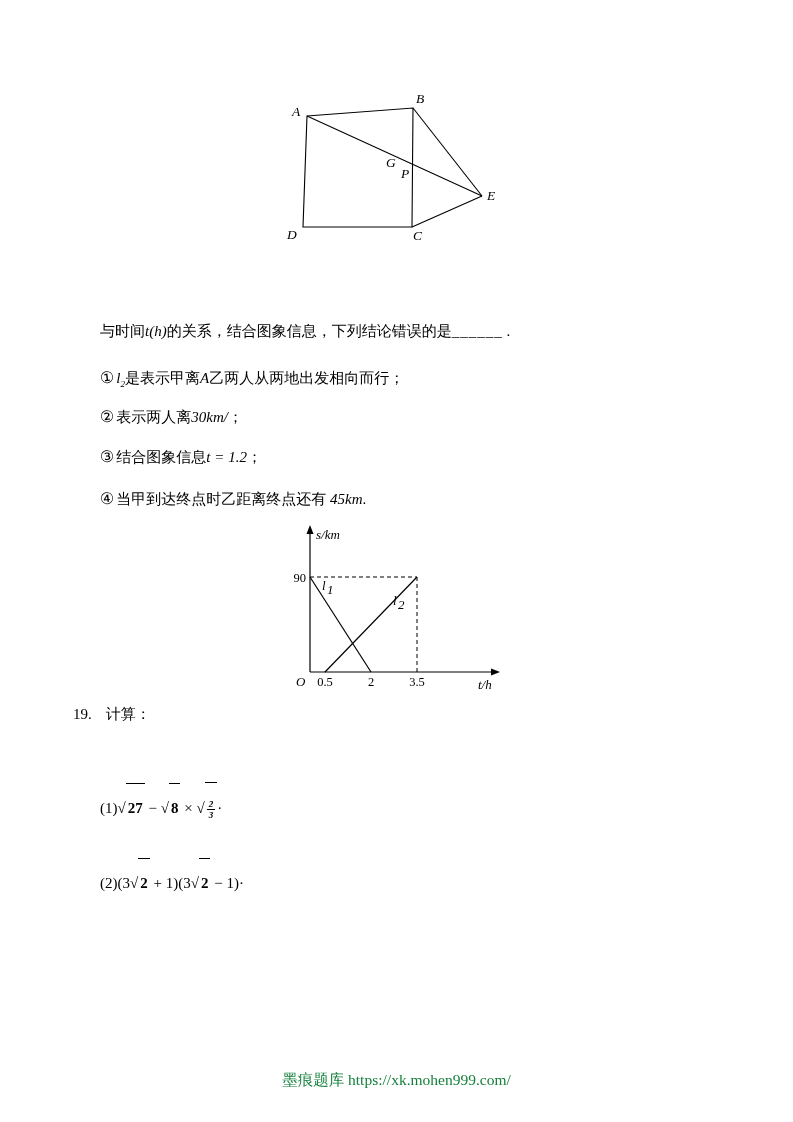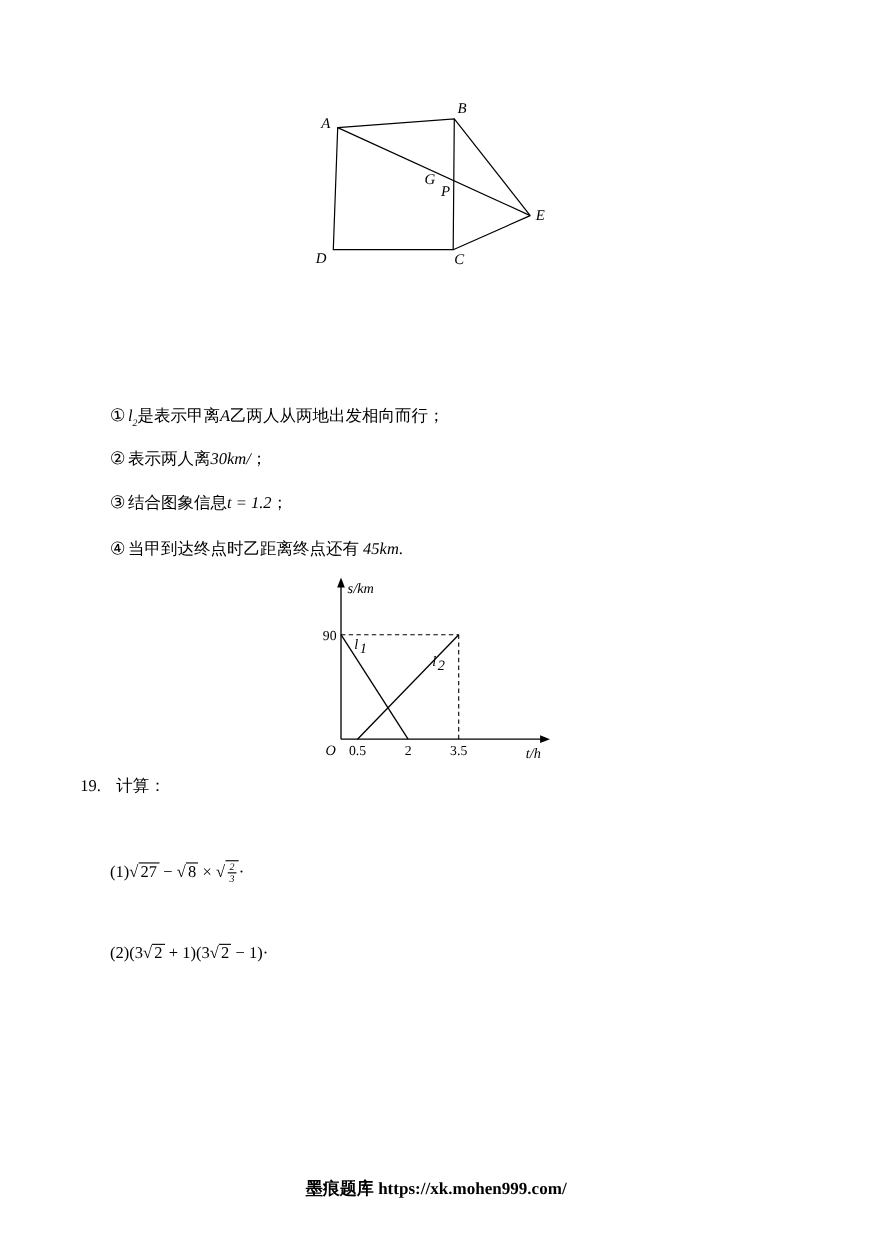--- a/index.html
+++ b/index.html
@@ -14,28 +14,28 @@
   }
   .abs{position:absolute;white-space:nowrap;}
   .mi{font-style:italic;}
   .qnum{display:inline-block;margin-right:14px;}
   sub{font-size:9px;line-height:0;}
   .mark{display:inline-block;font-size:16px;margin-right:2px;transform:rotate(-6deg);}
   .blank{letter-spacing:1px;}
   
   .sqrt{display:inline-block;white-space:nowrap;}
   .rad{font-style:normal;}
-  .ovl{border-top:1px solid #000;padding:0 2px;display:inline-block;}
+  .ovl{border-top:1px solid #000;padding:16px 2px;display:inline-block;font-weight:bold;}
   .frac{display:inline-flex;flex-direction:column;align-items:center;vertical-align:middle;font-size:9px;line-height:1.15;font-style:italic;}
   .fn{border-bottom:1px solid #000;padding:0 2px;}
   
   .figtext{font-family:"Liberation Serif","DejaVu Serif",serif;font-style:italic;font-size:13.5px;fill:#000;}
   .gtick{font-family:"Liberation Serif","DejaVu Serif",serif;font-style:normal;font-size:12.5px;fill:#000;}
   .gaxis{font-family:"Liberation Serif","DejaVu Serif",serif;font-style:italic;font-size:13px;fill:#000;}
-  .footer{position:absolute;left:0;right:0;top:1070px;text-align:center;font-size:15.5px;color:#000000;font-weight:bold;}
+  .footer{position:absolute;left:0;right:0;top:1070px;text-align:center;font-size:15.5px;color:#15803d;}
 </style>
 </head>
 <body>
 
 <div class="page">
 
   <svg class="abs" style="left:270px;top:88px;" width="240" height="165">
     <g stroke="#000" stroke-width="1.1" fill="none">
       <polygon points="37,28 143,20 142,139 33,139"></polygon>
       <line x1="37" y1="28" x2="212" y2="108"></line>
@@ -47,20 +47,23 @@
       <text class="figtext" x="146" y="15">B</text>
       <text class="figtext" x="116" y="79">G</text>
       <text class="figtext" x="131" y="90">P</text>
       <text class="figtext" x="217" y="112">E</text>
       <text class="figtext" x="17" y="151">D</text>
       <text class="figtext" x="143" y="152">C</text>
     </g>
   </svg>
 
 
+  <div class="abs" style="left:100px;top:322px;">
+    <span>与时间</span><span class="mi">t(h)</span><span>的关系，结合图象信息，下列结论错误的是</span><span class="blank">______</span><span> .</span>
+  </div>
 
   <div class="abs" style="left:100px;top:368px;">
     <span class="mark">①</span><span class="mi">l</span><sub class="mi">2</sub><span>是表示甲离</span><span class="mi">A</span><span>乙两人从两地出发相向而行；</span>
   </div>
 
   <div class="abs" style="left:100px;top:407px;">
     <span class="mark">②</span><span>表示两人离</span><span class="mi">30km/</span><span>；</span>
   </div>
 
   <div class="abs" style="left:100px;top:447px;">

